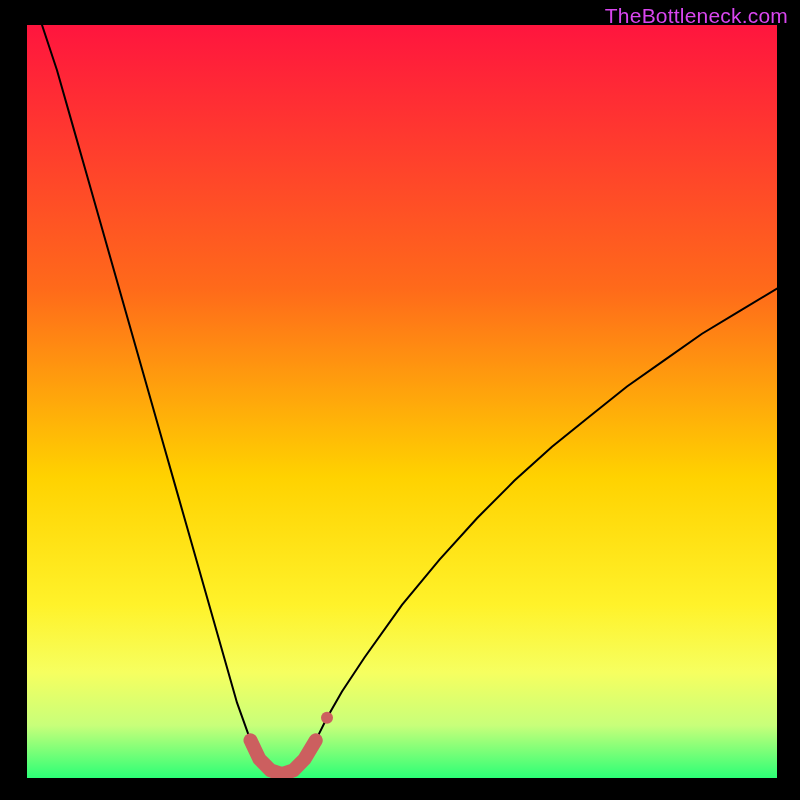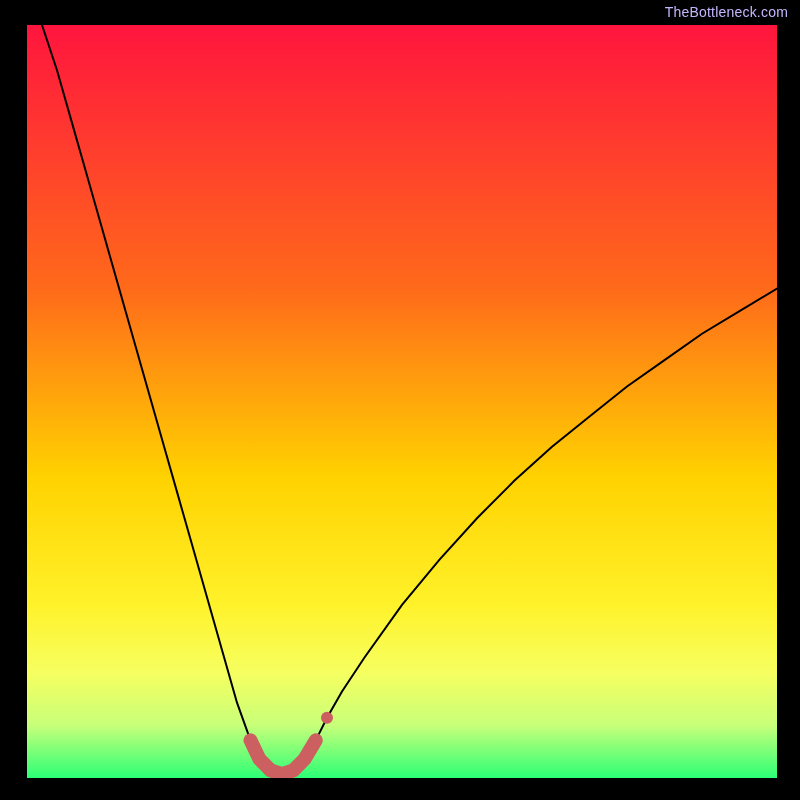--- a/index.html
+++ b/index.html
@@ -23,22 +23,22 @@
     position: absolute;
     left: 27px;
     top: 25px;
     width: 750px;
     height: 753px;
   }
   .attribution {
     position: absolute;
     top: 4px;
     right: 12px;
-    color: #c4b5fd;
-    font-size: 14px;
+    color: #d946ef;
+    font-size: 21px;
     letter-spacing: 0.2px;
     font-weight: 500;
   }
 </style>
 </head>
 <body>
 
 <div class="frame">
   <svg class="plot" viewBox="0 0 750 753" preserveAspectRatio="none">
     <defs>

